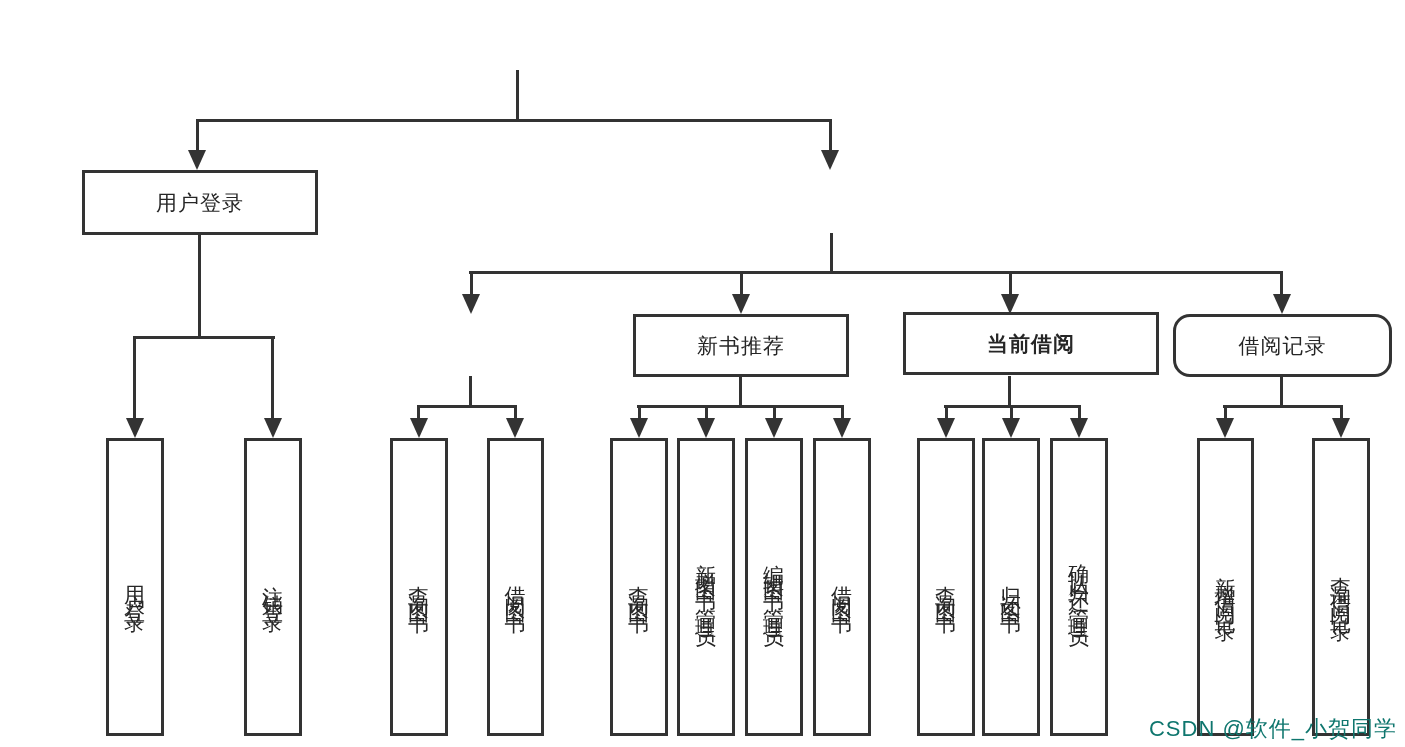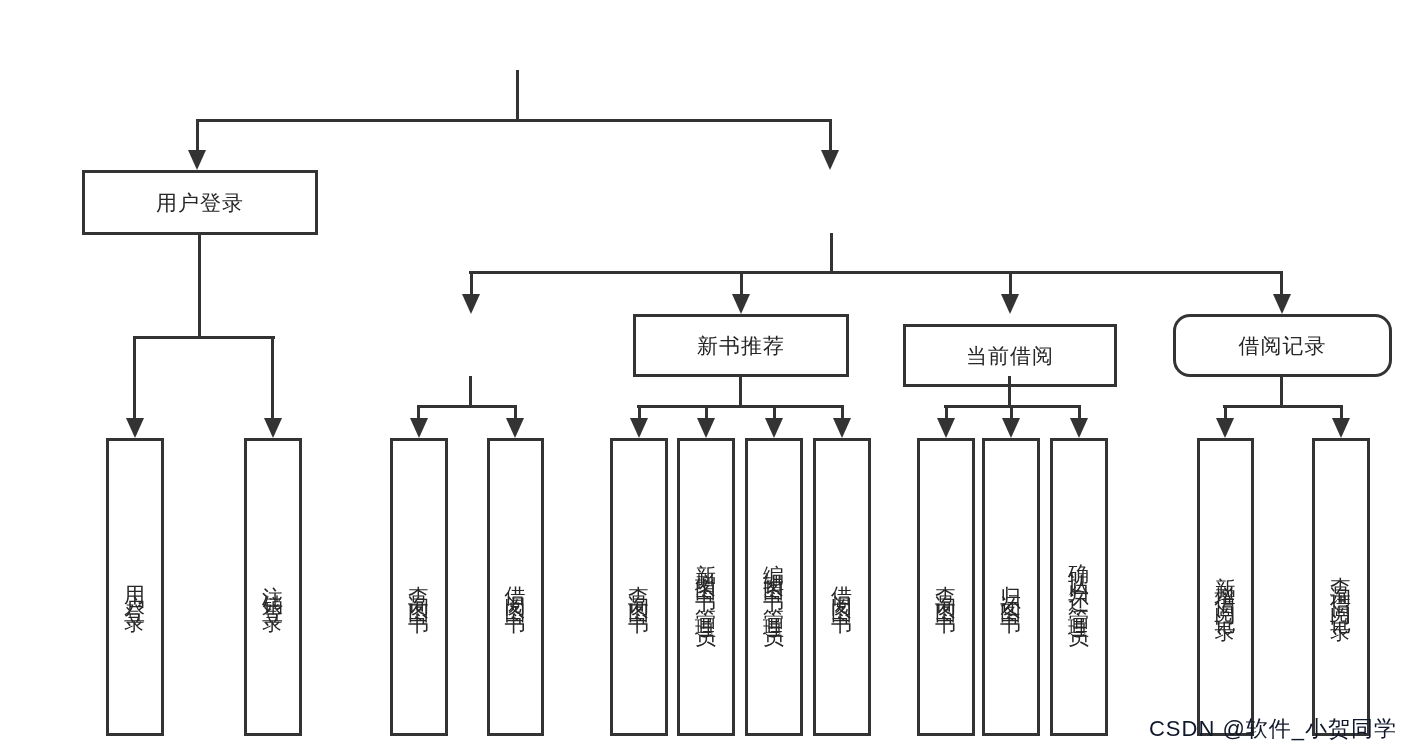--- a/index.html
+++ b/index.html
@@ -49,21 +49,21 @@
     width: 0; height: 0;
     border-left: 9px solid transparent;
     border-right: 9px solid transparent;
     border-top: 20px solid #333333;
   }
   .watermark {
     position: absolute;
     right: 8px;
     top: 714px;
     font-size: 22px;
-    color: #0f172a;
+    color: #0f766e;
     letter-spacing: 1px;
     z-index: 5;
   }
 </style>
 </head>
 <body>
 
 <div id="canvas">
 
 
@@ -92,21 +92,21 @@
   <div class="lv" style="left:740px; top:271px; height:26px;"></div>
   <div class="arrow" style="left:732px; top:294px;"></div>
   <div class="lv" style="left:1009px; top:271px; height:26px;"></div>
   <div class="arrow" style="left:1001px; top:294px;"></div>
   <div class="lv" style="left:1280px; top:271px; height:26px;"></div>
   <div class="arrow" style="left:1273px; top:294px;"></div>
 
   <div class="node" style="left:633px; top:314px; width:216px; height:63px;">
     <span>新书推荐</span>
   </div>
-  <div class="node" style="left:903px; top:324px; width:214px; height:63px;">
+  <div class="node" style="left:903px; top:312px; width:256px; height:63px;font-weight:bold;">
     <span>当前借阅</span>
   </div>
   <div class="node" style="left:1173px; top:314px; width:219px; height:63px;border-radius:17px;">
     <span>借阅记录</span>
   </div>
 
   <div class="lv" style="left:469px; top:376px; height:32px;"></div>
   <div class="lh" style="left:417px; top:405px; width:100px;"></div>
   <div class="lv" style="left:417px; top:405px; height:15px;"></div>
   <div class="arrow" style="left:410px; top:418px;"></div>

